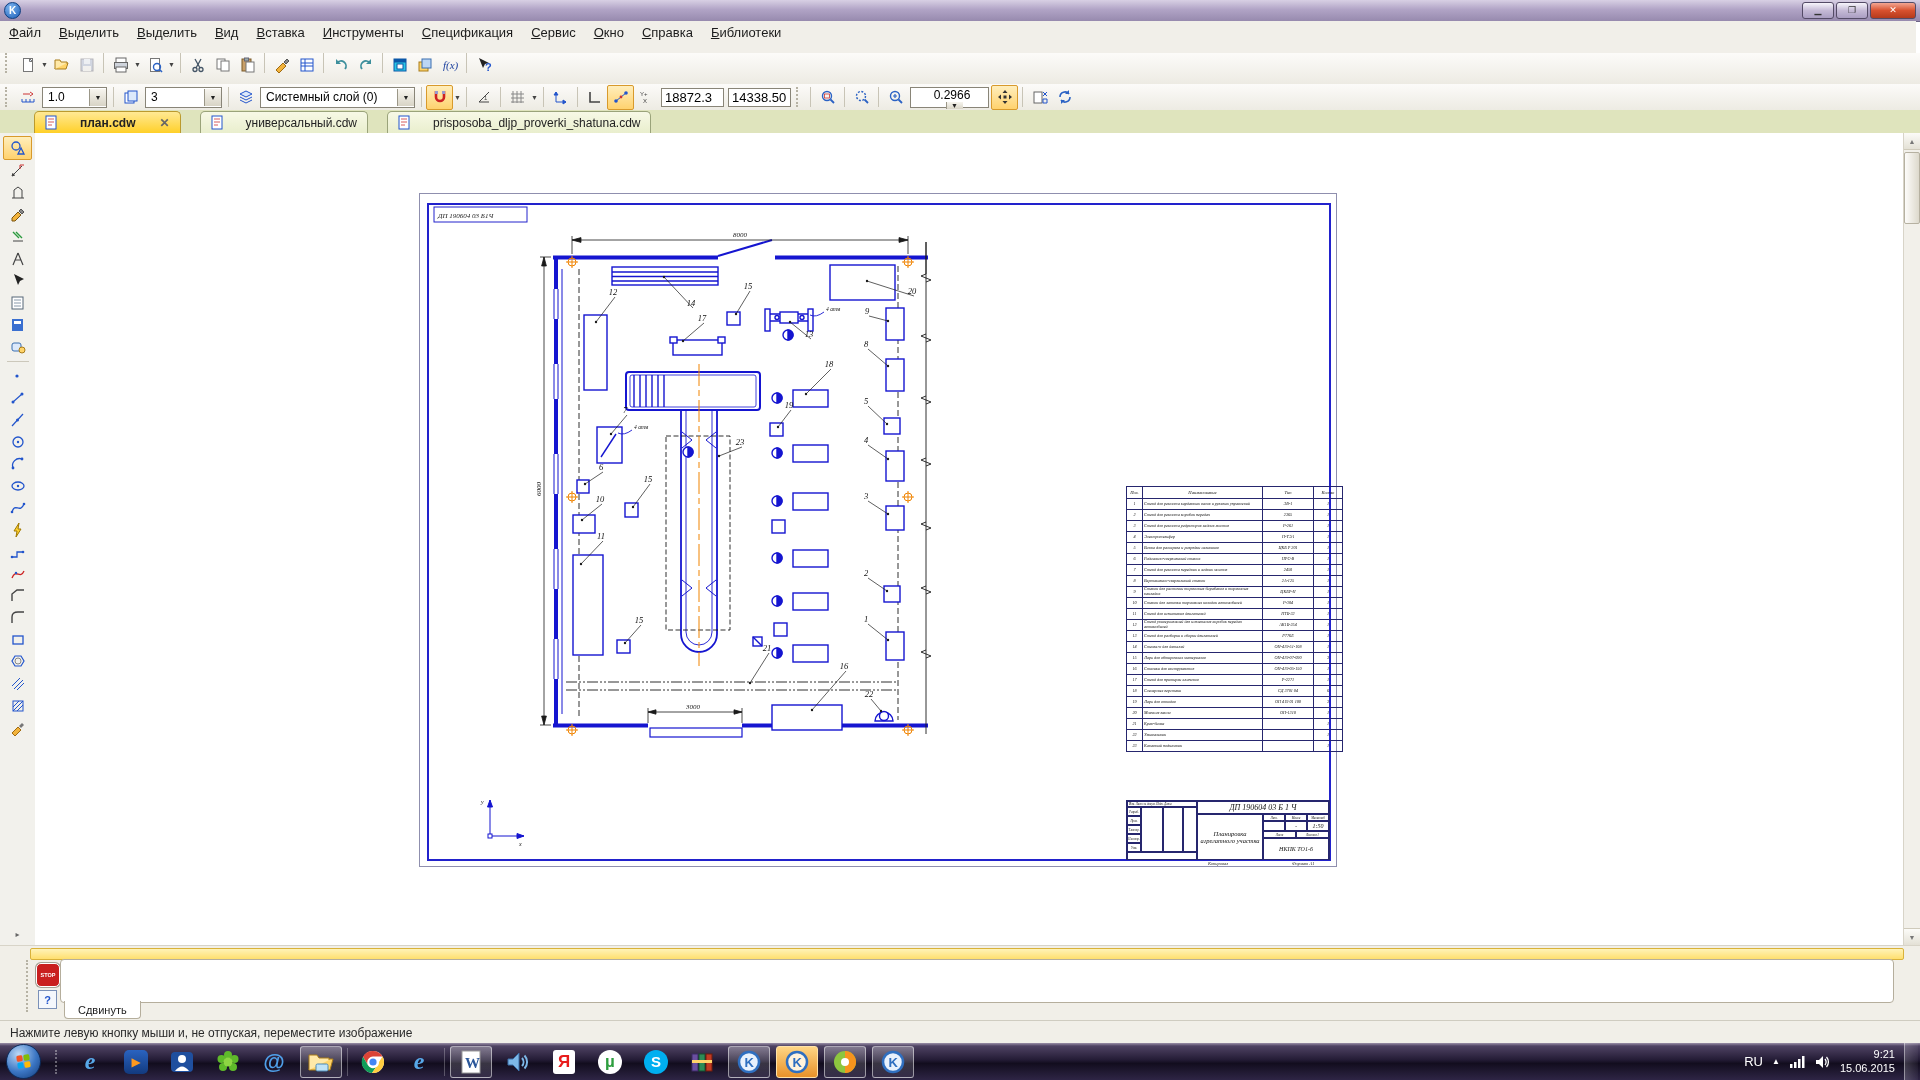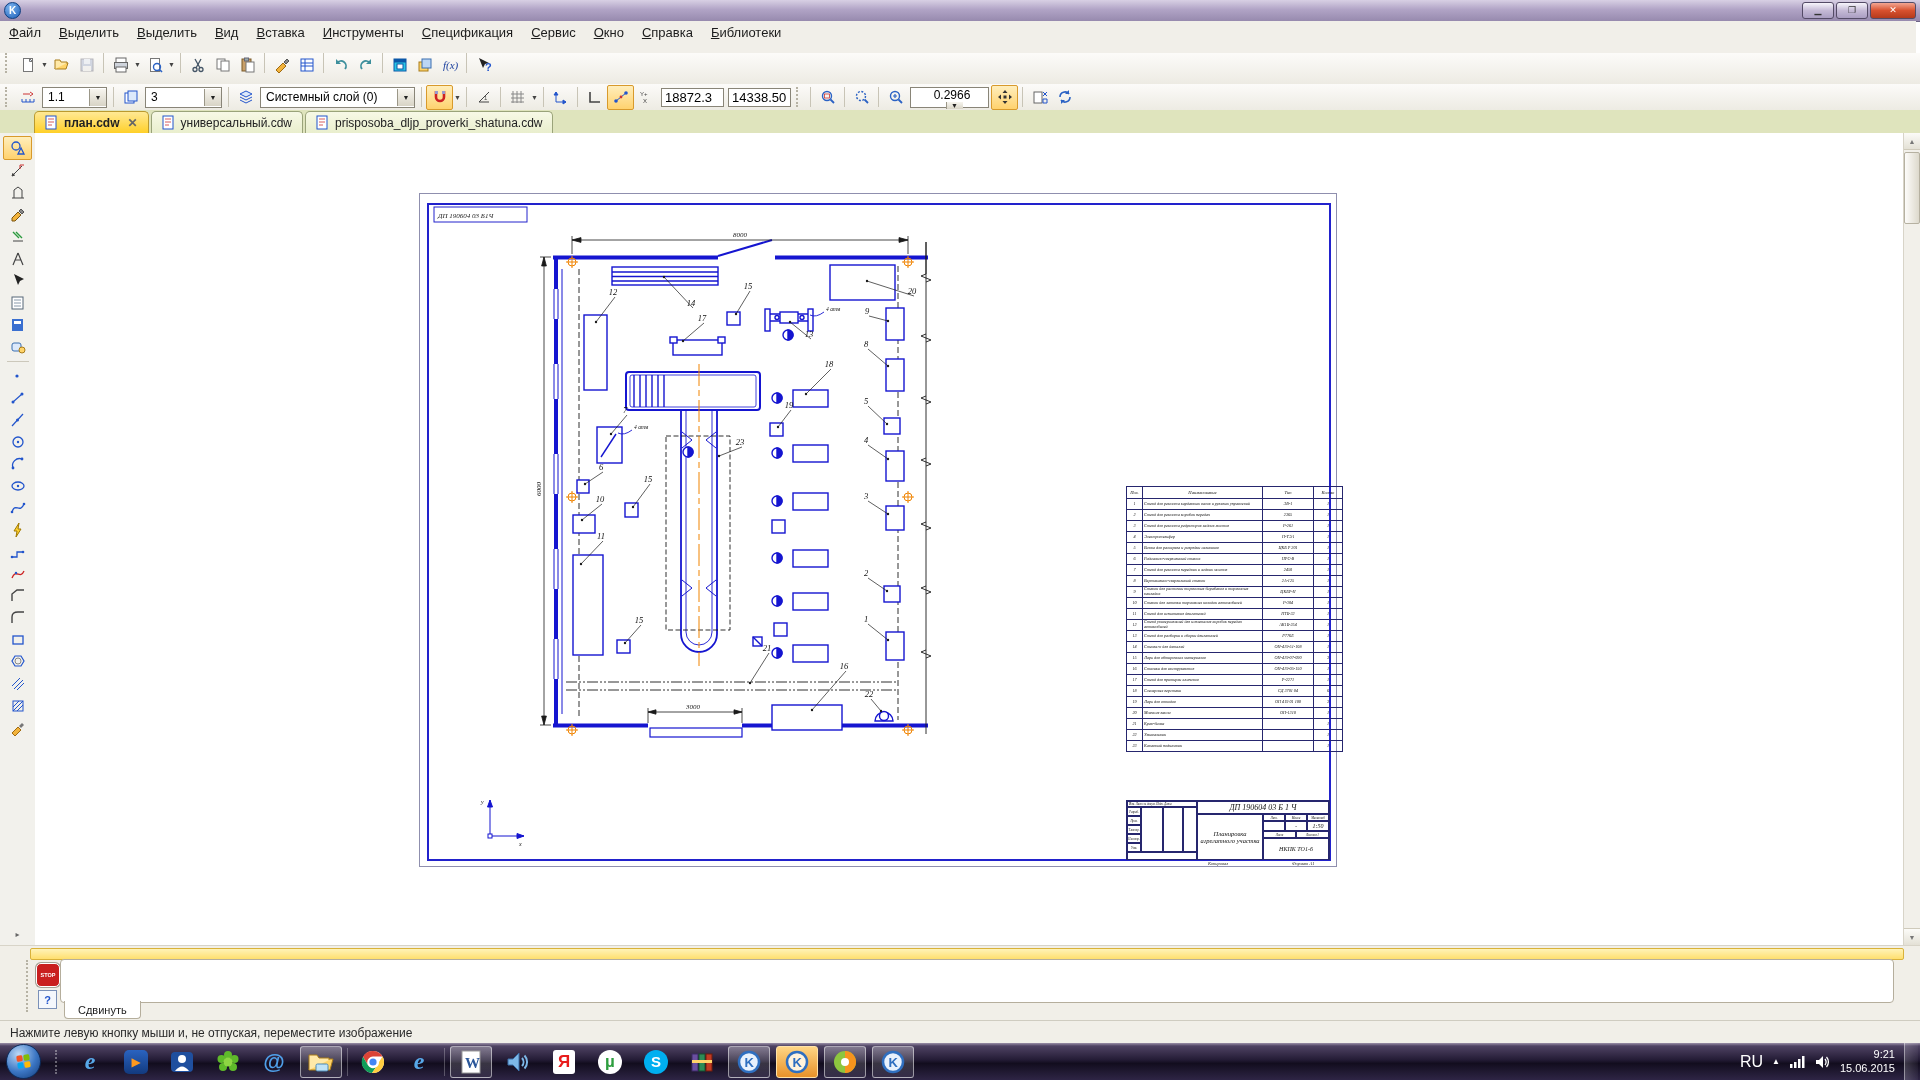--- a/index.html
+++ b/index.html
@@ -33,21 +33,21 @@
   .dd{width:9px;height:23px;display:flex;align-items:center;justify-content:center;font-size:7px;color:#444}
   .combo{height:19px;background:#fff;border:1px solid #898578;display:flex;align-items:center;
     font-size:12px;padding-left:5px;margin:0 2px}
   .combo .da{width:16px;height:17px;margin-left:4px;background:linear-gradient(#f7f5ef,#d8d4c6);
     border-left:1px solid #9b9788;display:flex;align-items:center;justify-content:center;font-size:7px;color:#222}
   .field{width:55px;height:17px;background:#fff;border:1px solid #898578;font-size:13px;
     display:flex;align-items:center;padding:0 3px;margin:12px 2px}
   
   #tabbar{position:absolute;left:0;top:110px;right:0;height:23px;background:#dfe4bd;
     border-bottom:1px solid #a8af86;display:flex;align-items:flex-end;padding-left:34px}
-  .tab{height:21px;display:flex;align-items:center;gap:6px;padding:0 10px;margin-right:2px;
+  .tab{height:21px;display:flex;align-items:center;gap:22px;padding:0 10px;margin-right:19px;
     border:1px solid #9aa37a;border-bottom:none;border-radius:5px 5px 0 0;
     background:linear-gradient(#f7f9e6,#e9eecd);font-size:12px;color:#222}
   .tab.active{background:linear-gradient(#ffe994,#ffd029);border-color:#bb9a2e;font-weight:bold}
   .tab .x{font-size:12px;color:#666;margin-left:2px}
   
   #leftpanel{position:absolute;left:0;top:133px;width:35px;bottom:135px;background:#f2f1ec;
     border-right:1px solid #d6d2c6;display:flex;flex-direction:column;align-items:center;padding-top:3px}
   .lp-btn{width:27px;height:22px;display:flex;align-items:center;justify-content:center;border-radius:2px;flex:none}
   .lp-btn.on{background:linear-gradient(#ffeebc,#ffd26e);border:1px solid #d89a2c}
   .lp-sep{width:22px;height:1px;background:#ccc8bb;margin:3px 0;flex:none}
@@ -97,21 +97,21 @@
     background:radial-gradient(circle at 35% 28%,#bcd9f7,#3b76c4 55%,#123a78);border:1px solid #0c2c5c;
     display:flex;align-items:center;justify-content:center}
   #orb .flag{width:13px;height:13px;display:grid;grid-template-columns:6px 6px;grid-template-rows:6px 6px;gap:1px;transform:rotate(-8deg)}
   #orb .flag i{border-radius:1.5px}
   .task-ic{width:40px;height:30px;margin:0 3px;border-radius:3px;display:flex;align-items:center;justify-content:center;flex:none}
   .task-ic.running{border:1px solid rgba(255,255,255,.5);background:linear-gradient(rgba(255,255,255,.30),rgba(255,255,255,.06))}
   .task-ic.active{border:1px solid #ffe2a8;background:linear-gradient(#ffd584,#e8922a)}
   .ql-grip{width:4px;height:24px;border-left:2px dotted rgba(255,255,255,.35);margin:0 6px;flex:none}
   .t-sep{width:1px;height:28px;background:rgba(255,255,255,.25);margin:0 2px;flex:none}
   #tray{margin-left:auto;display:flex;align-items:center;color:#fff;gap:9px;padding-right:2px}
-  #tray .lang{font-size:16px}
+  #tray .lang{font-size:13px}
   #tray .clock{font-size:11px;text-align:right;line-height:1.25}
   #showdesk{width:13px;height:37px;border-left:1px solid rgba(255,255,255,.5);background:linear-gradient(90deg,rgba(255,255,255,.18),rgba(255,255,255,.04))}
   svg{display:block}
 </style>
 </head>
 <body>
 
 <div id="titlebar">
   <div class="app-ic">K</div>
   <div class="spc"></div>
@@ -252,21 +252,21 @@
   </div>
 <div id="toolbar2">
     <div class="grip"></div>
     <div class="tb-btn">
       <svg viewBox="0 0 16 16" width="16" height="16">
         <path d="M2 13 h12 M2 13 v-3 m4 3 v-3 m4 3 v-3 m4 3 v-3" stroke="#2255cc" fill="none"></path>
         <path d="M3 5 h7 m0 -2 l3 2 -3 2" stroke="#c33" fill="none"></path>
       </svg>
     </div>
     <div class="combo" style="width: 58px;">
-      <span style="flex: 1 1 0%;">1.1</span>
+      <span style="flex: 1 1 0%;">1.0</span>
       <span class="da">▼</span>
     </div>
     <div class="tb-sep"></div>
     <div class="tb-btn">
       <svg viewBox="0 0 16 16" width="16" height="16">
         <rect x="2" y="4" width="9" height="10" fill="#fff" stroke="#2255cc"></rect>
         <rect x="5" y="2" width="9" height="10" fill="#dce9fb" stroke="#2255cc"></rect>
       </svg>
     </div>
     <div class="combo" style="width: 70px;">

